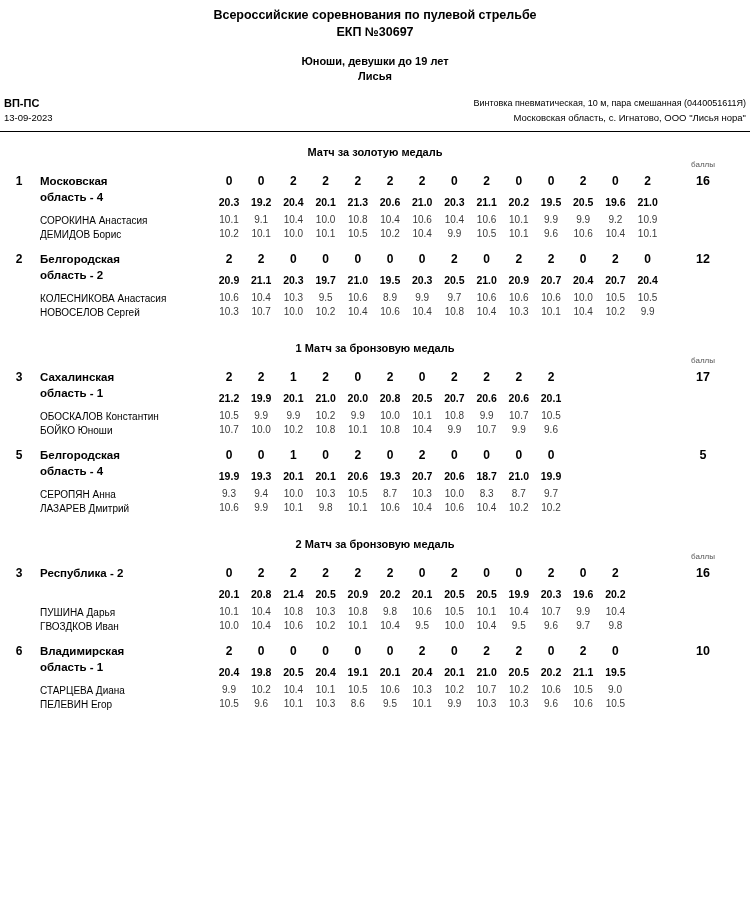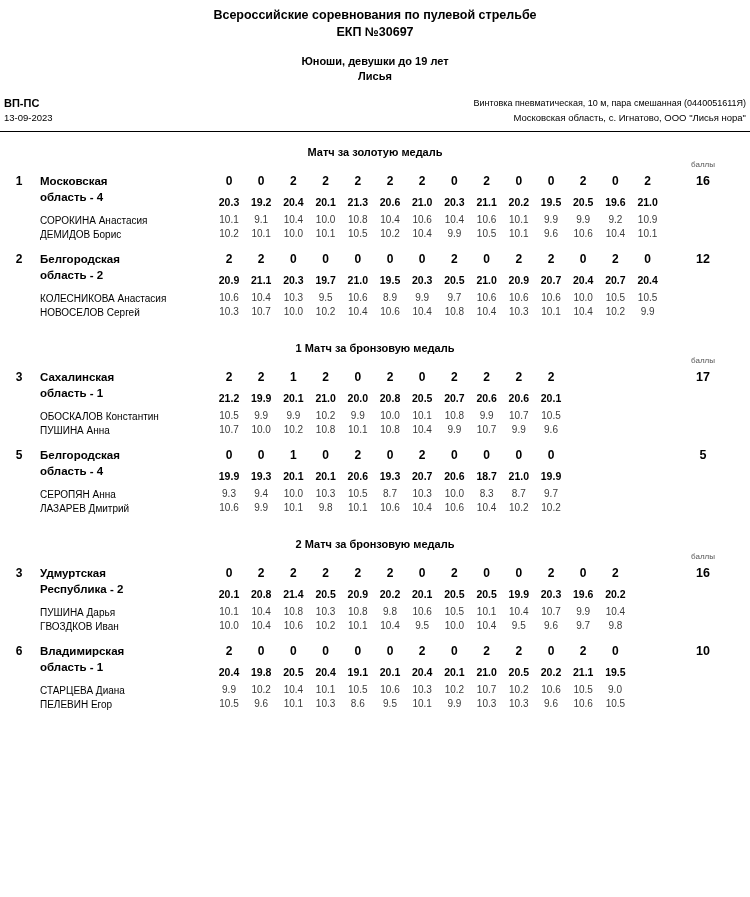--- a/index.html
+++ b/index.html
@@ -282,21 +282,21 @@
           <div class="points-label">баллы</div>
         </div>
         <div class="team">
           <div class="rank">3</div>
           <div class="team-name">
             <div>Сахалинская</div>
             <div>область - 1</div>
           </div>
           <div class="total">17</div>
           <div class="athlete a1">ОБОСКАЛОВ Константин</div>
-          <div class="athlete a2">ПУШИНА Анна</div>
+          <div class="athlete a2">БОЙКО Юноши</div>
           <div class="grid">
             <div class="grid-row row-pts">
               <div class="cell" style="left: 0px;">2</div>
               <div class="cell" style="left: 32.2px;">2</div>
               <div class="cell" style="left: 64.4px;">1</div>
               <div class="cell" style="left: 96.6px;">2</div>
               <div class="cell" style="left: 128.8px;">0</div>
               <div class="cell" style="left: 161px;">2</div>
               <div class="cell" style="left: 193.2px;">0</div>
               <div class="cell" style="left: 225.4px;">2</div>
@@ -411,21 +411,20 @@
         </div>
       </div>
       <div class="section">
         <div class="section-title">2 Матч за бронзовую медаль</div>
         <div style="position: relative; height: 12px;">
           <div class="points-label">баллы</div>
         </div>
         <div class="team">
           <div class="rank">3</div>
           <div class="team-name">
-            <div>Удмуртская</div>
             <div>Республика - 2</div>
           </div>
           <div class="total">16</div>
           <div class="athlete a1">ПУШИНА Дарья</div>
           <div class="athlete a2">ГВОЗДКОВ Иван</div>
           <div class="grid">
             <div class="grid-row row-pts">
               <div class="cell" style="left: 0px;">0</div>
               <div class="cell" style="left: 32.2px;">2</div>
               <div class="cell" style="left: 64.4px;">2</div>

